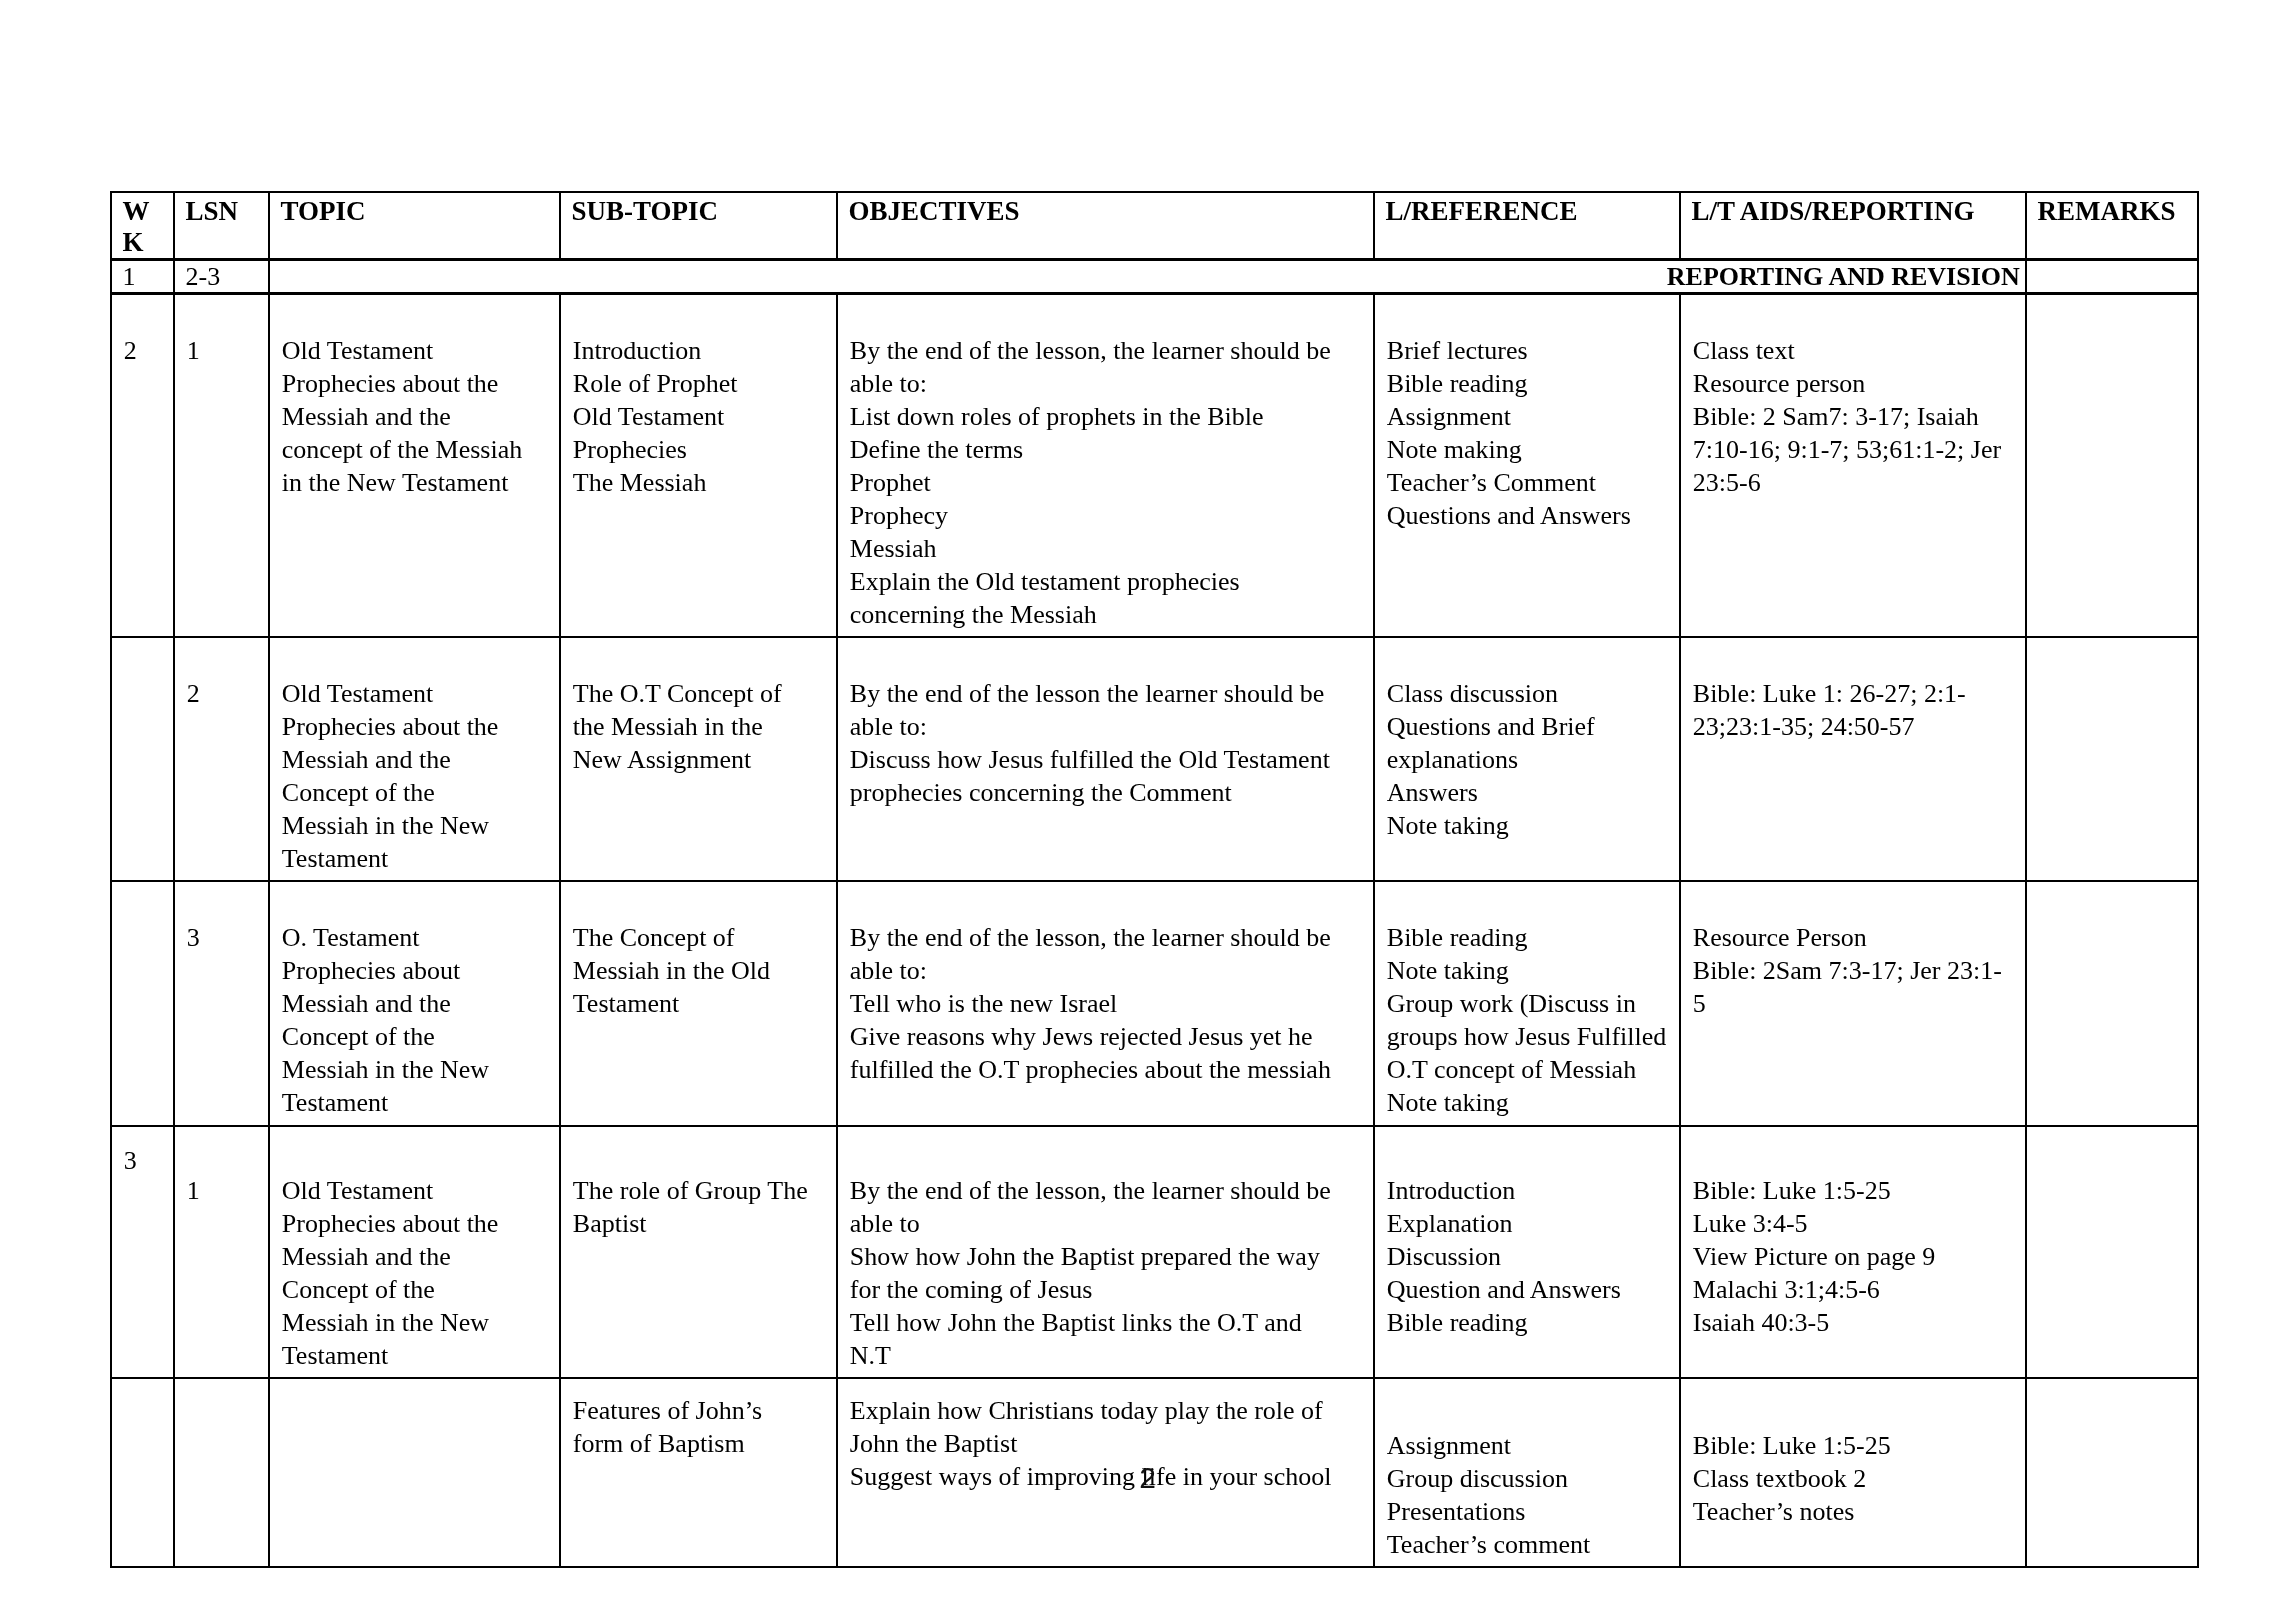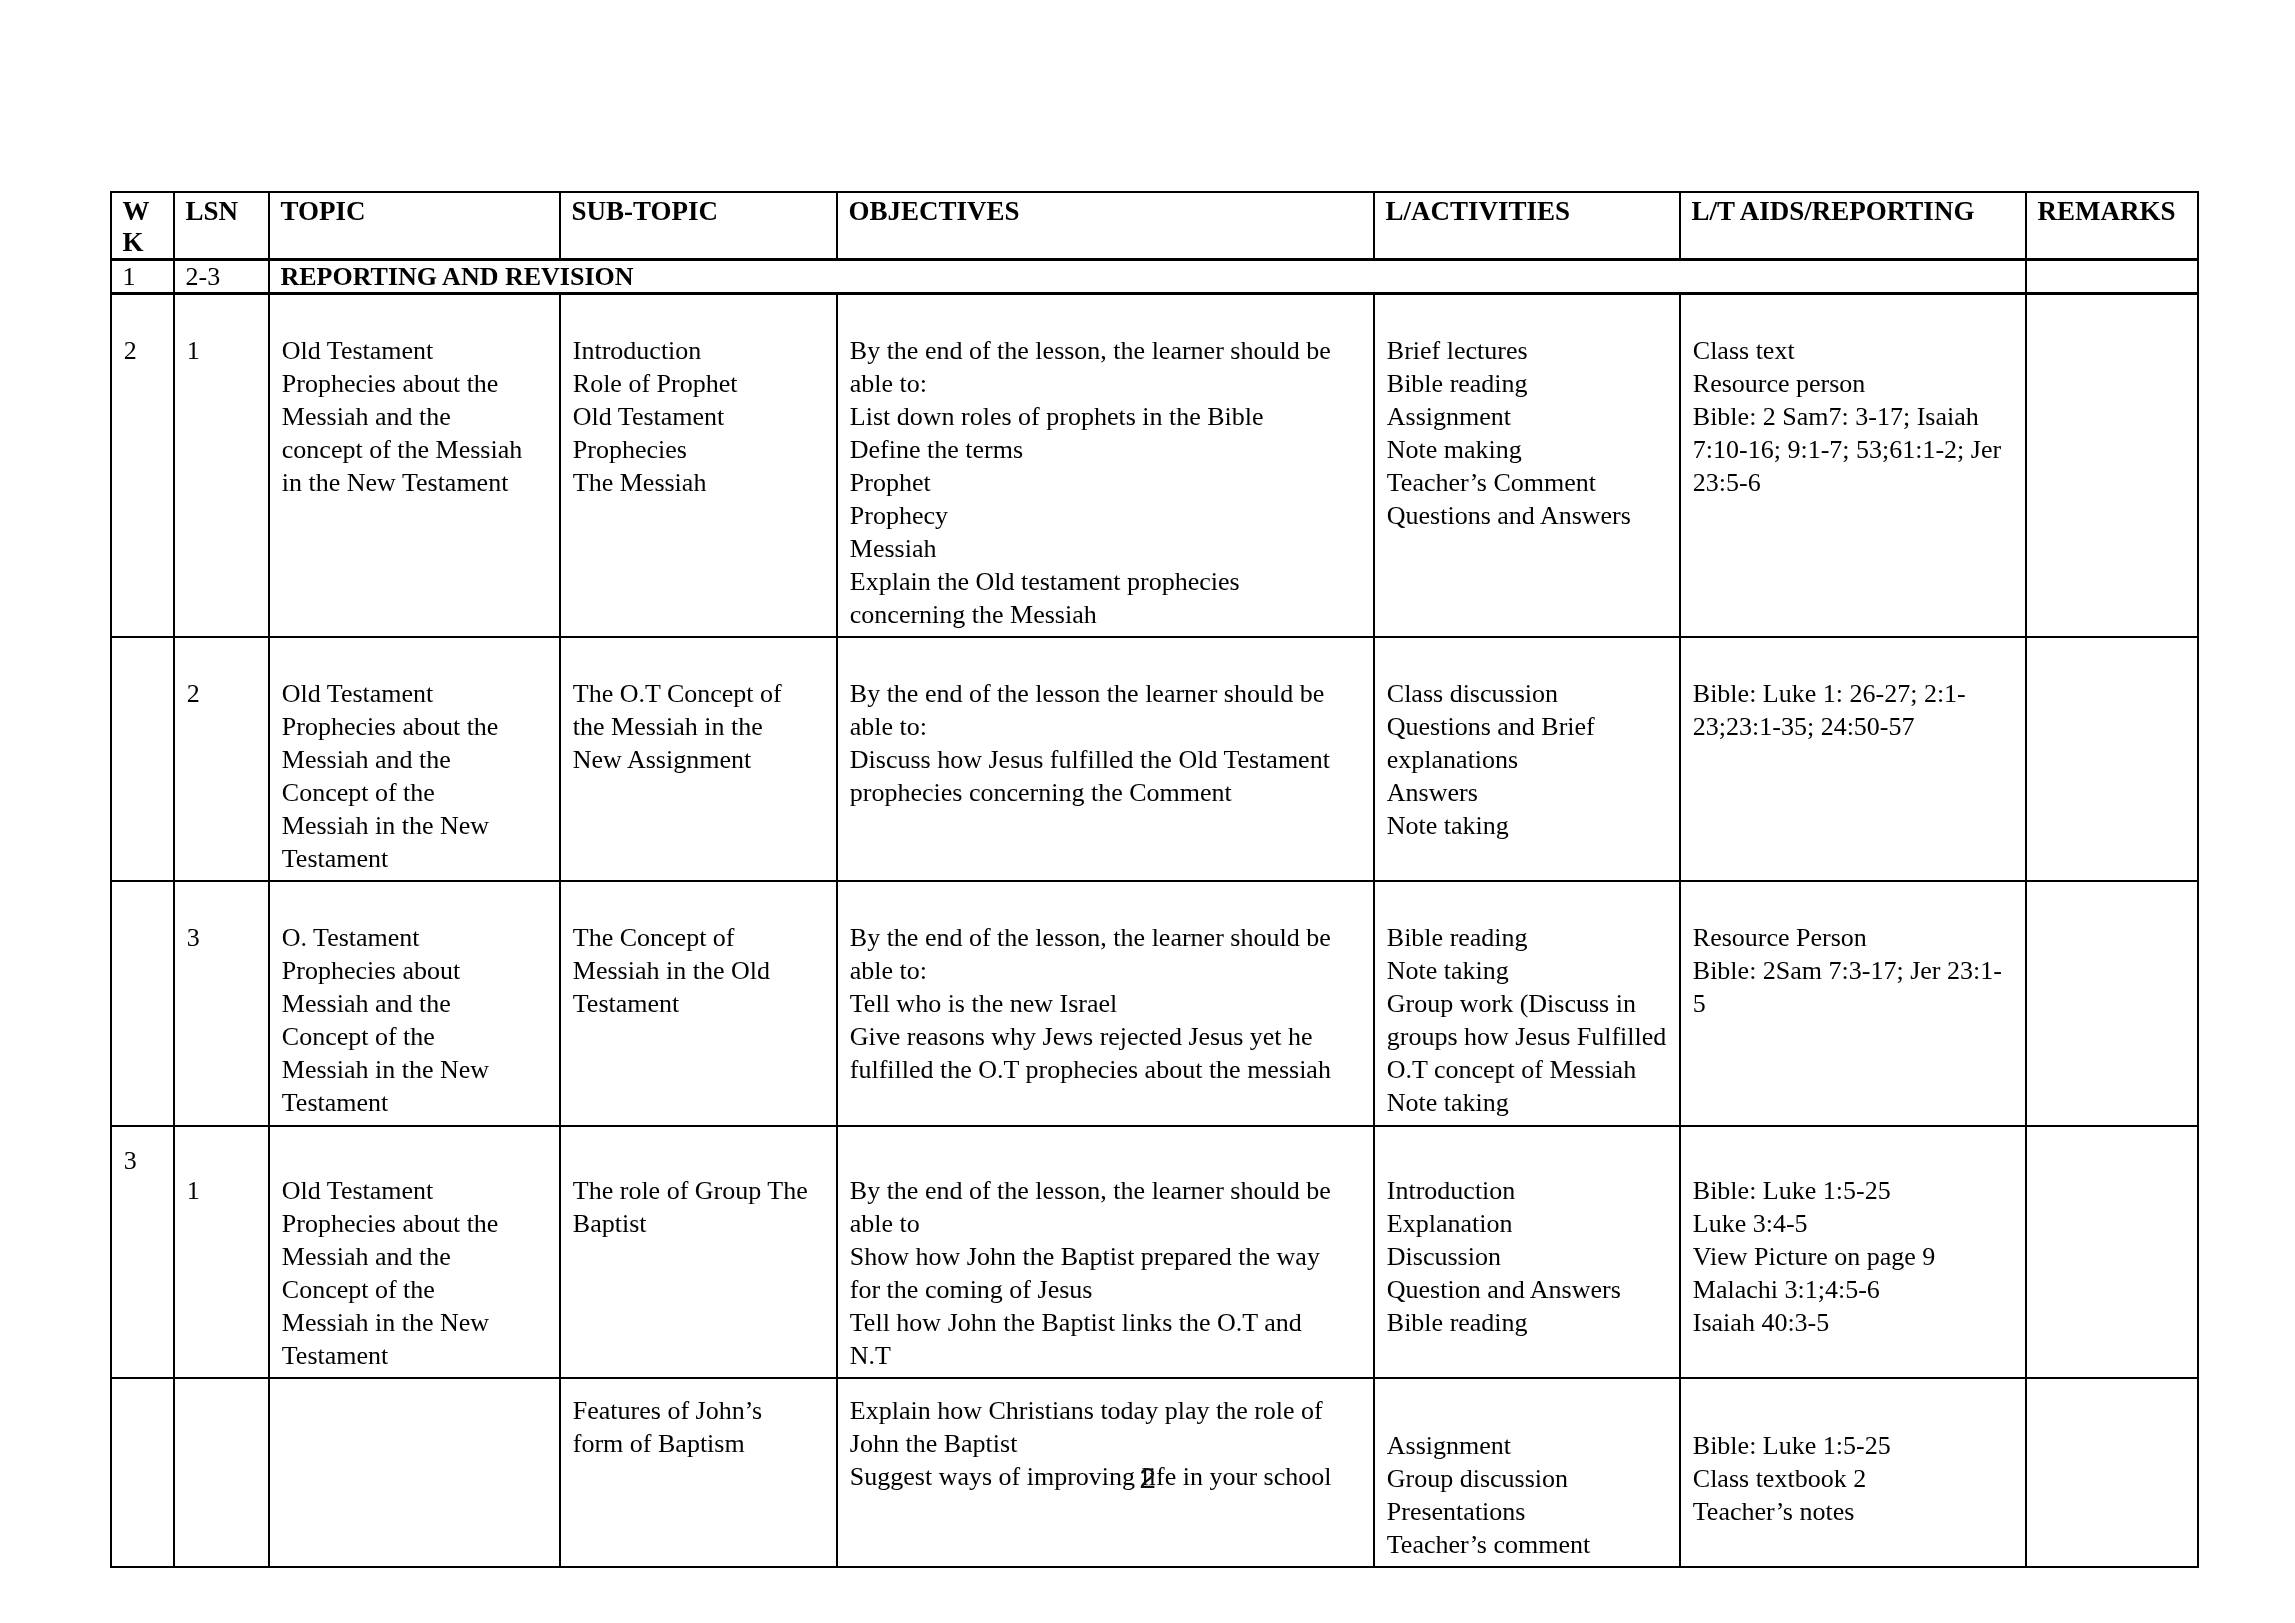--- a/index.html
+++ b/index.html
@@ -39,21 +39,21 @@
   }
   tr.r-head{height:63px;}
   tr.r-rep{height:33px;}
   tr.r-rep td{
     padding:0.7px 5.2px 0 10.5px;
     line-height:30px;
     border-top-width:3.9px;
     border-bottom-width:3.9px;
   }
   td.rep-title{
-    text-align:left;
+    text-align:right;
     font-weight:bold;
   }
   tr.r1{height:313px;}
   tr.r2{height:220px;}
   tr.r3{height:225px;}
   tr.r4{height:249px;}
   tr.r4 td{padding-top:47px;}
   tr.r4 td.cwk{padding-top:17px;}
   tr.r5{height:158px;}
   tr.r5 td{padding-top:15.7px;}
@@ -87,21 +87,21 @@
     </colgroup>
 
     <tbody>
         <tr class="r-head">
       <th>W
 K</th>
       <th>LSN</th>
       <th>TOPIC</th>
       <th>SUB-TOPIC</th>
       <th>OBJECTIVES</th>
-      <th>L/ACTIVITIES</th>
+      <th>L/REFERENCE</th>
       <th>L/T AIDS/REPORTING</th>
       <th>REMARKS</th>
     </tr>
 
     <tr class="r-rep">
       <td class="cwk">1</td>
       <td class="clsn">2-3</td>
       <td class="rep-title" colspan="5">REPORTING AND REVISION</td>
       <td class="crem"></td>
     </tr>

